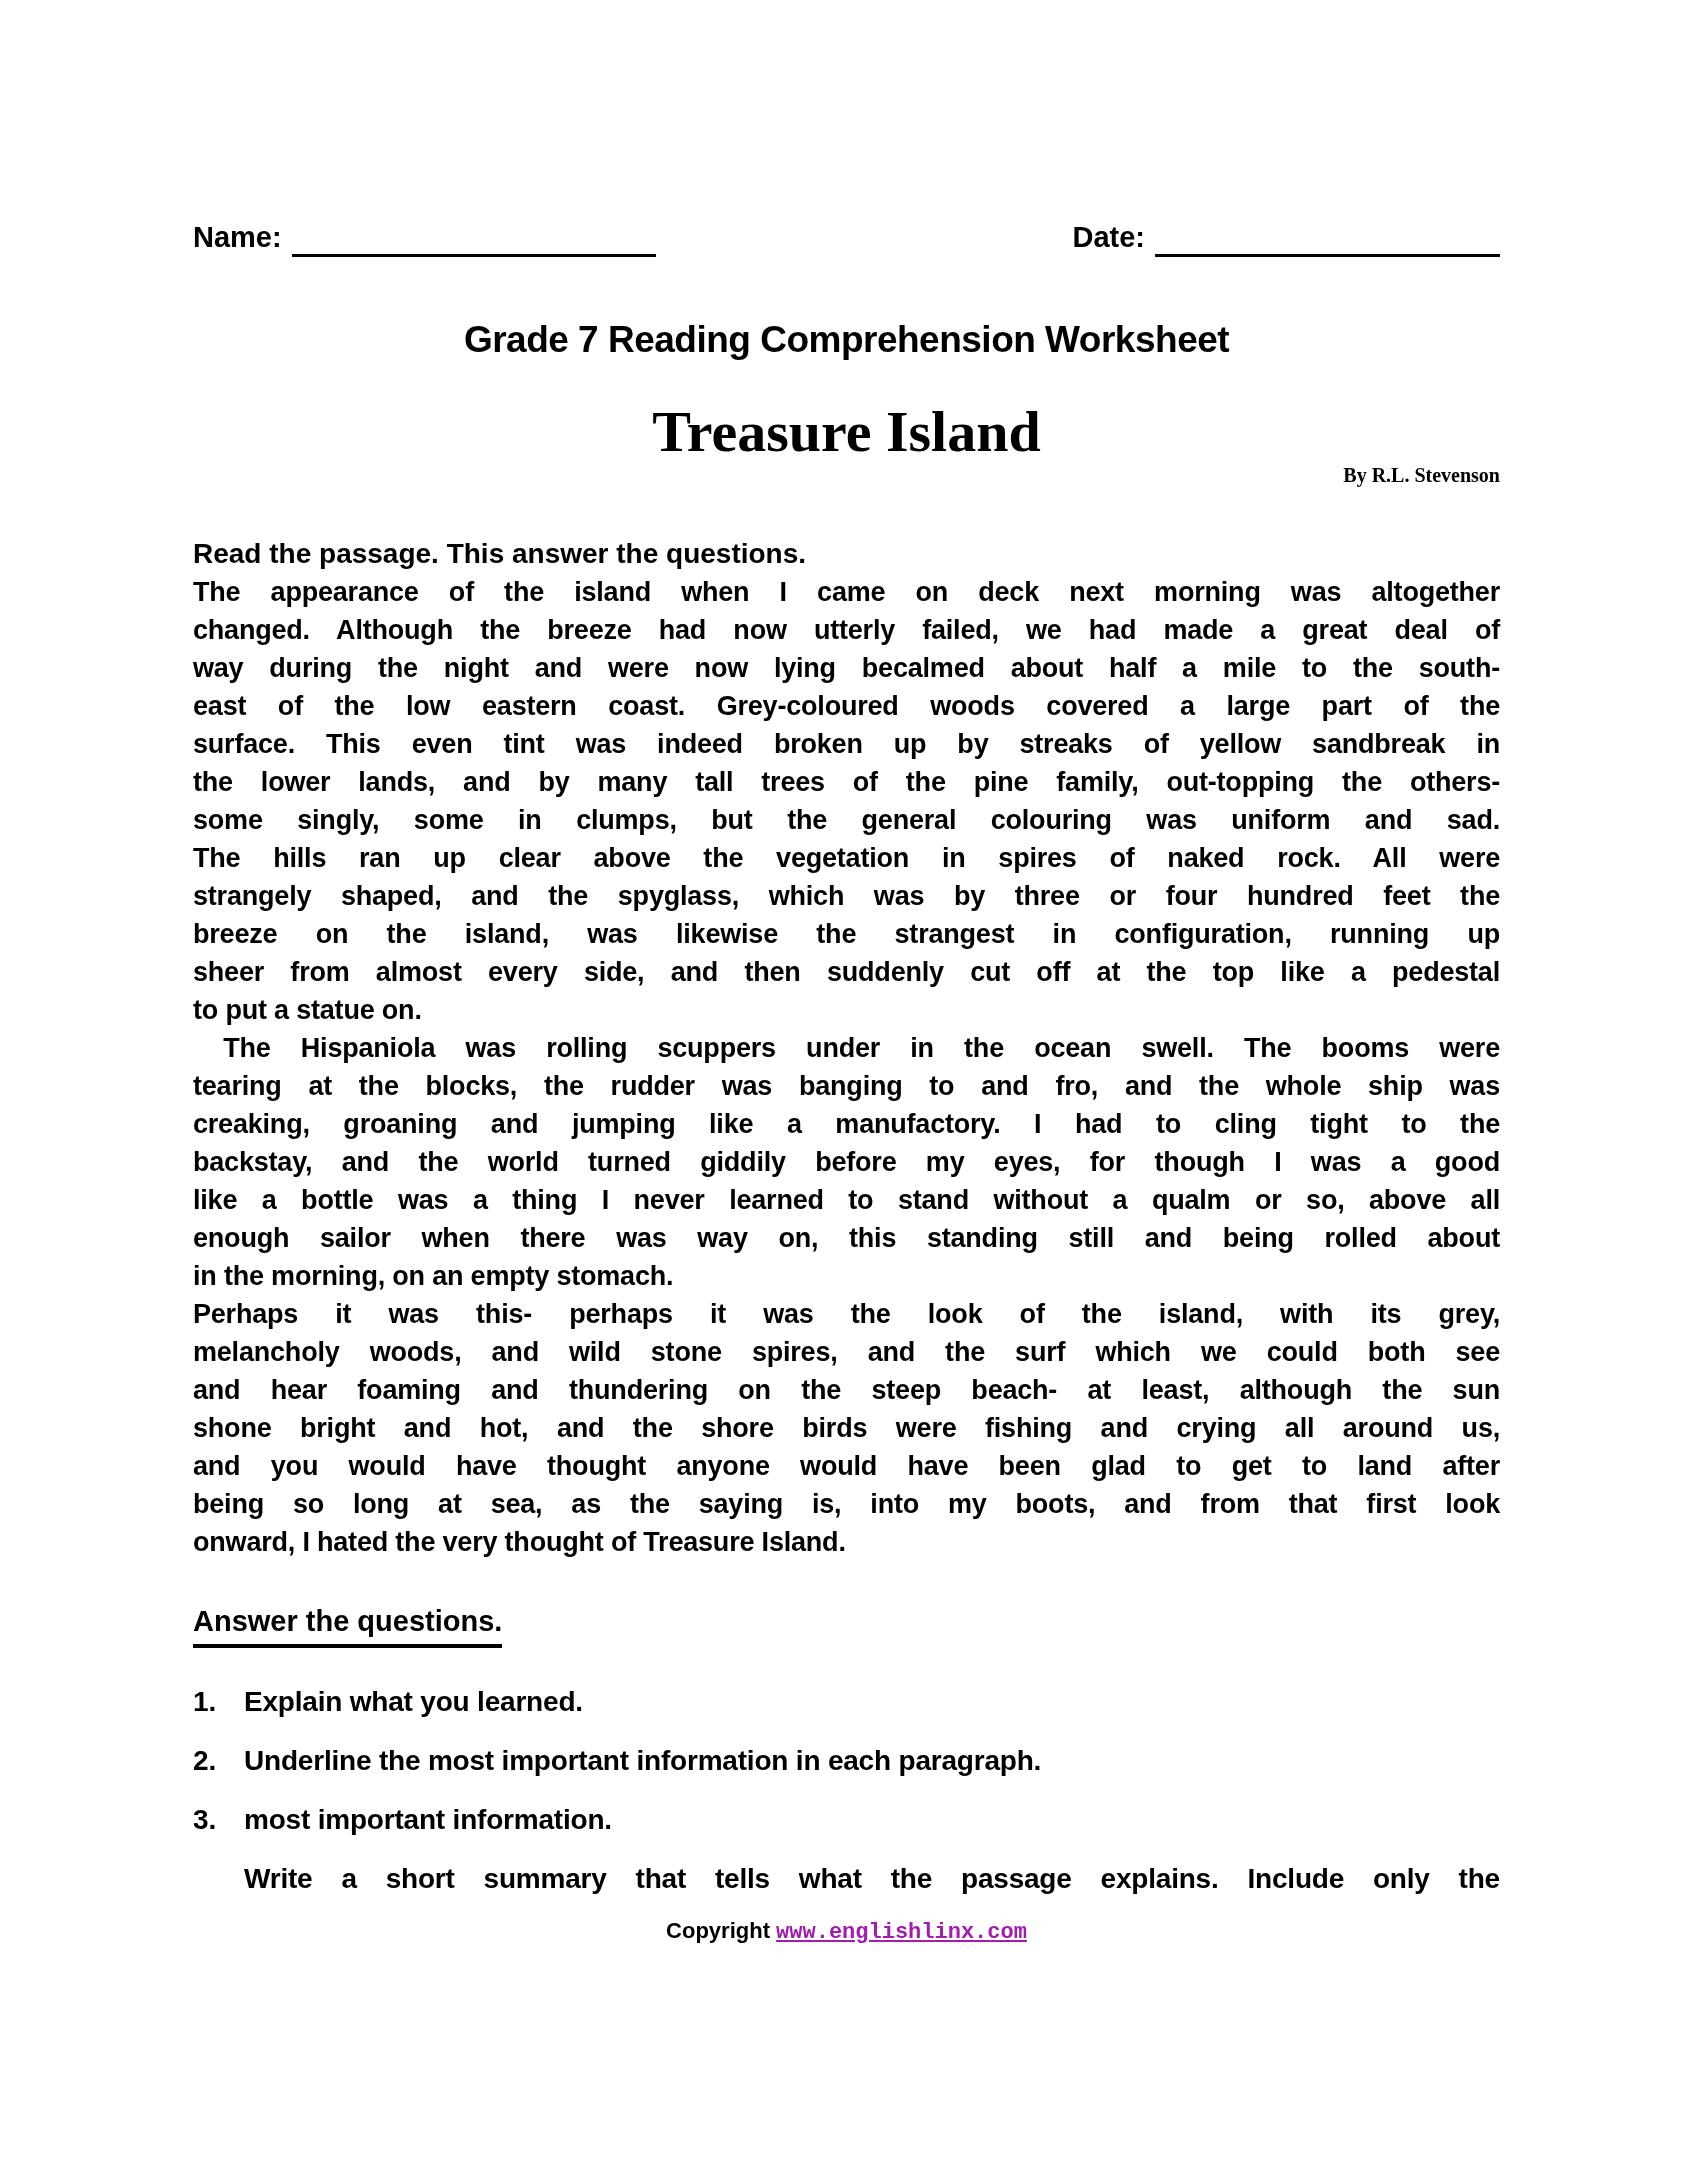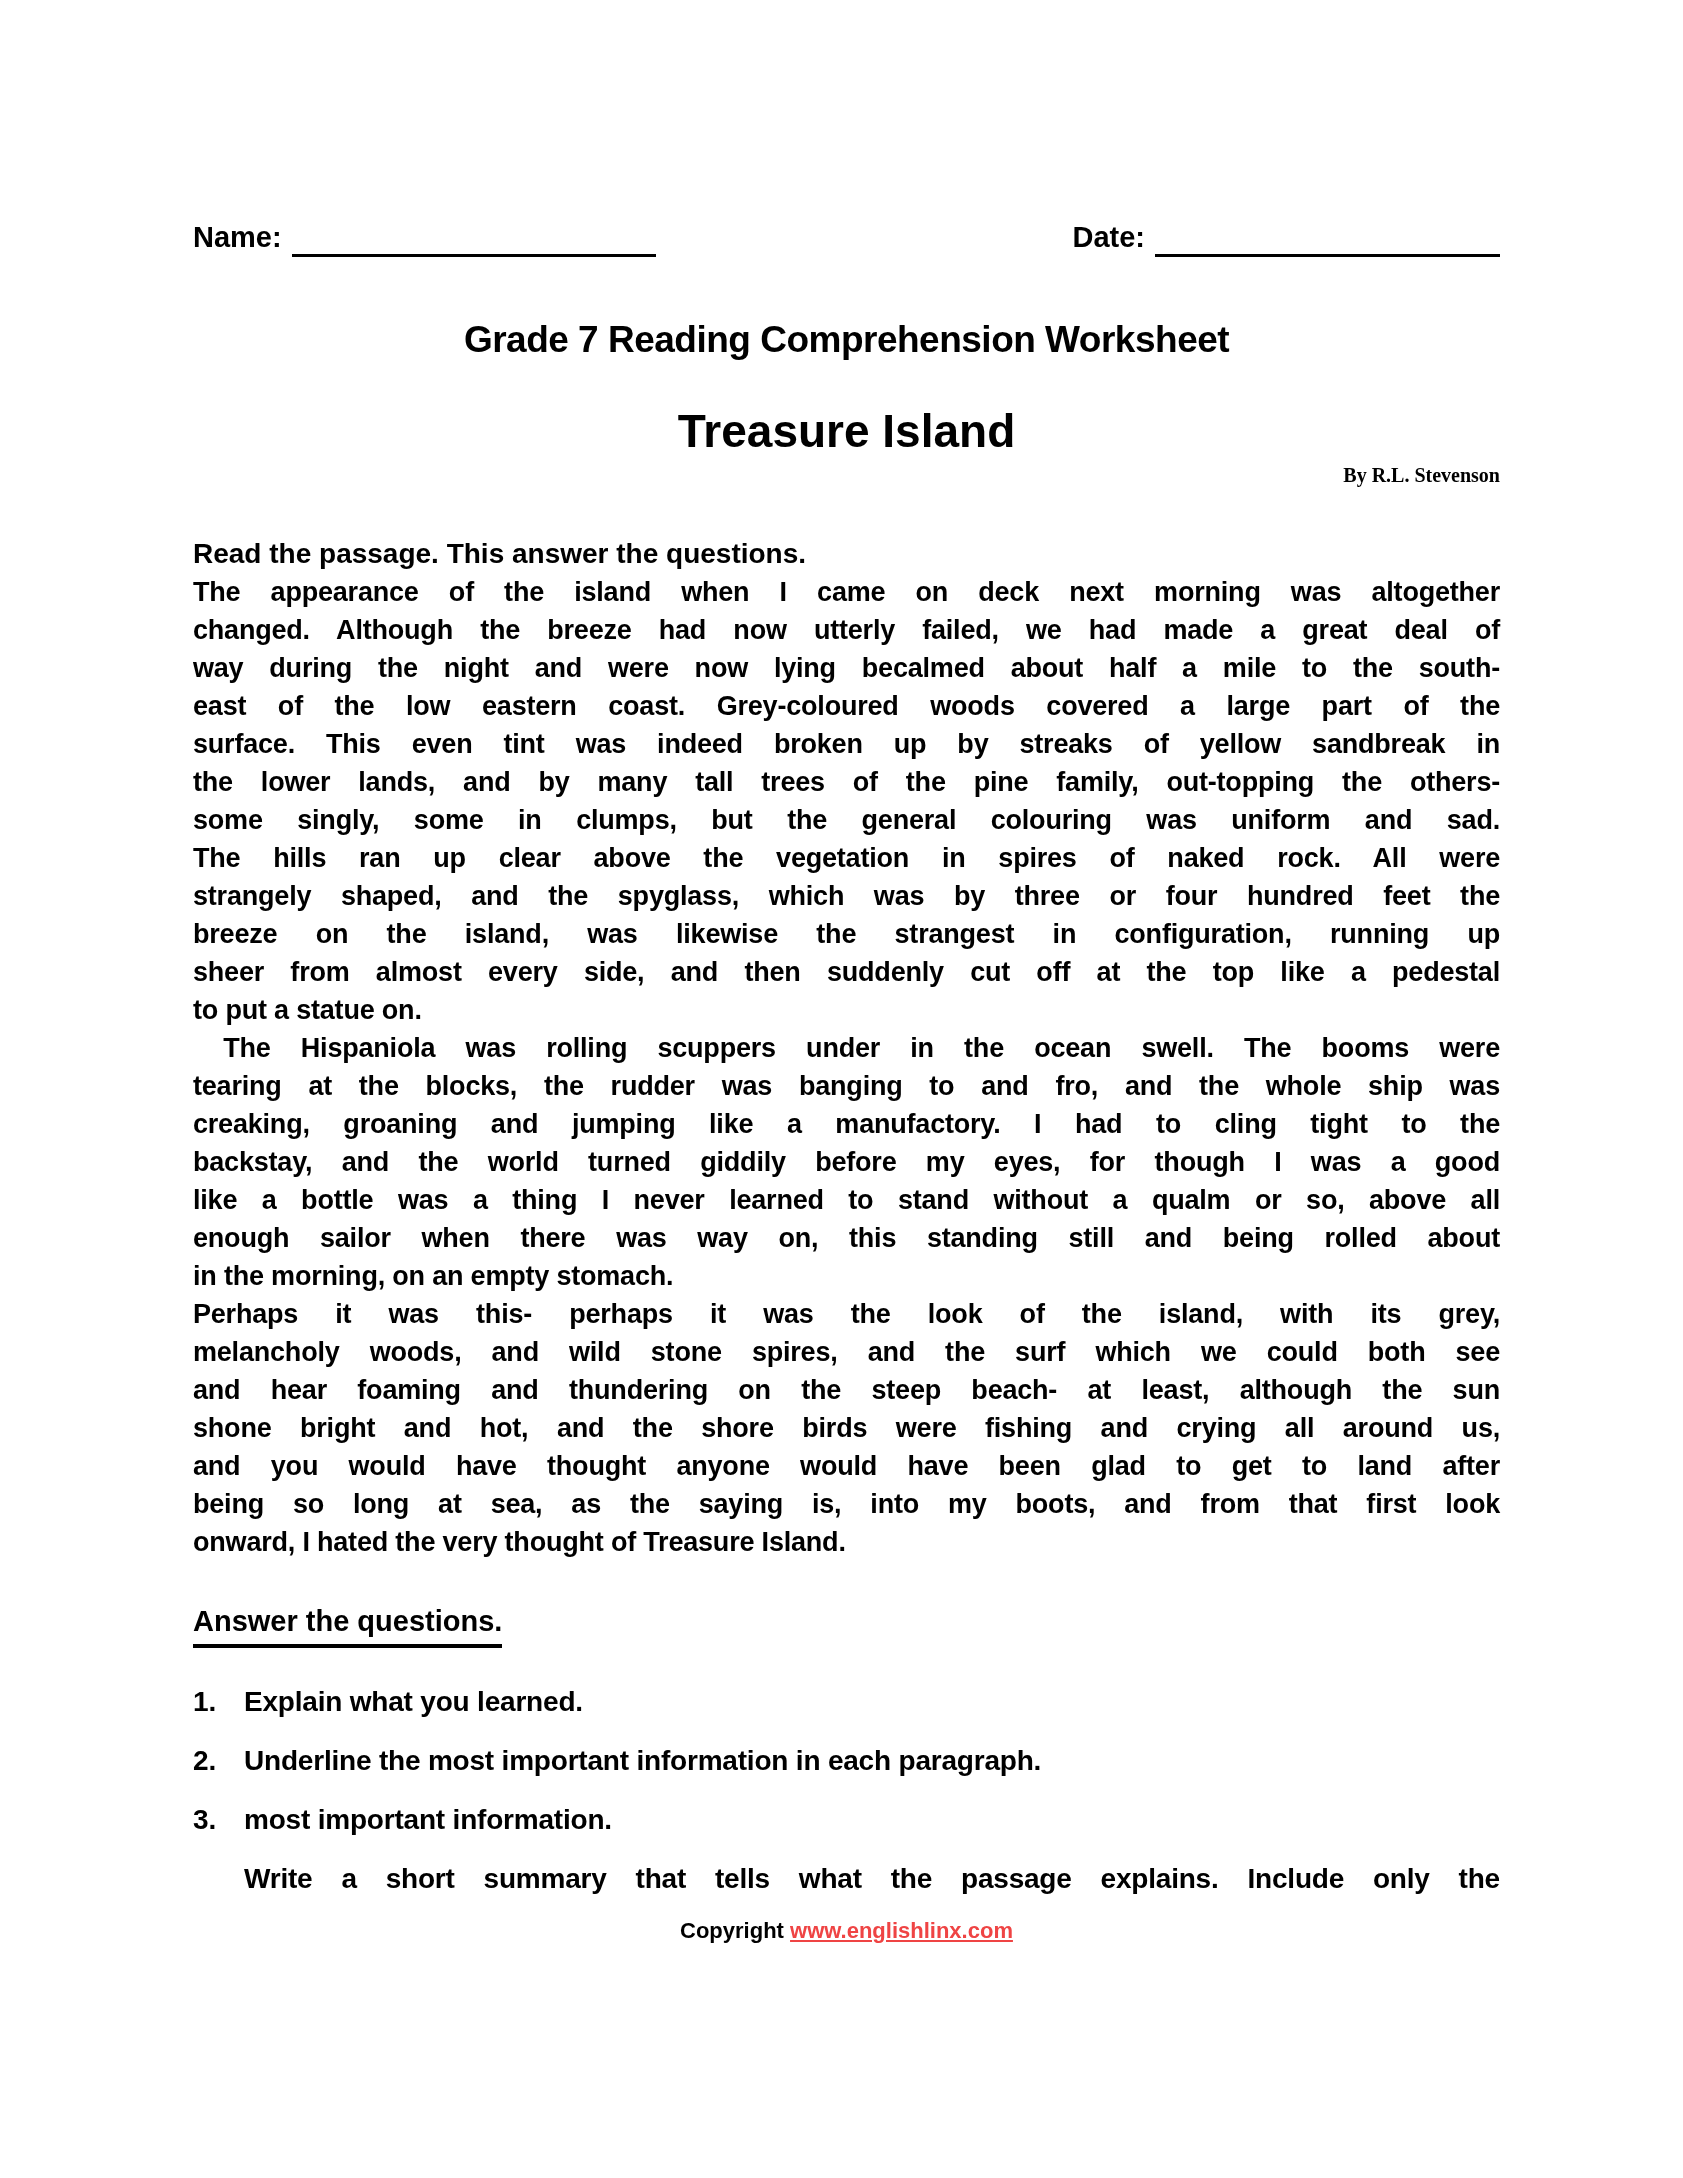--- a/index.html
+++ b/index.html
@@ -38,22 +38,22 @@
   .ws-title {
     margin-top: 61px;
     text-align: center;
     font-size: 37px;
     letter-spacing: -0.5px;
     line-height: 44px;
   }
   .passage-title {
     margin-top: 44px;
     text-align: center;
-    font-family: Liberation Sans, sans-serif;
-    font-size: 46px;
+    font-family: Liberation Serif, serif;
+    font-size: 58px;
     line-height: 51px;
   }
   .byline {
     text-align: right;
     font-family: "Liberation Serif", serif;
     font-size: 20px;
     line-height: 36px;
   }
 
   .instructions {
@@ -99,23 +99,24 @@
     letter-spacing: -0.2px;
   }
 
   .footer {
     margin-top: 8px;
     text-align: center;
     font-size: 22px;
     line-height: 30px;
   }
   .footer a {
-    color: #ef4444;
+    color: #a21caf;
     text-decoration: underline;
     font-weight: bold;
+    font-family: Liberation Mono, monospace;
   }
 </style>
 </head>
 <body>
 
 <div class="page">
 
   <div class="fill-row">
     <div class="fill-group">
       <span class="fill-label">Name:</span>

